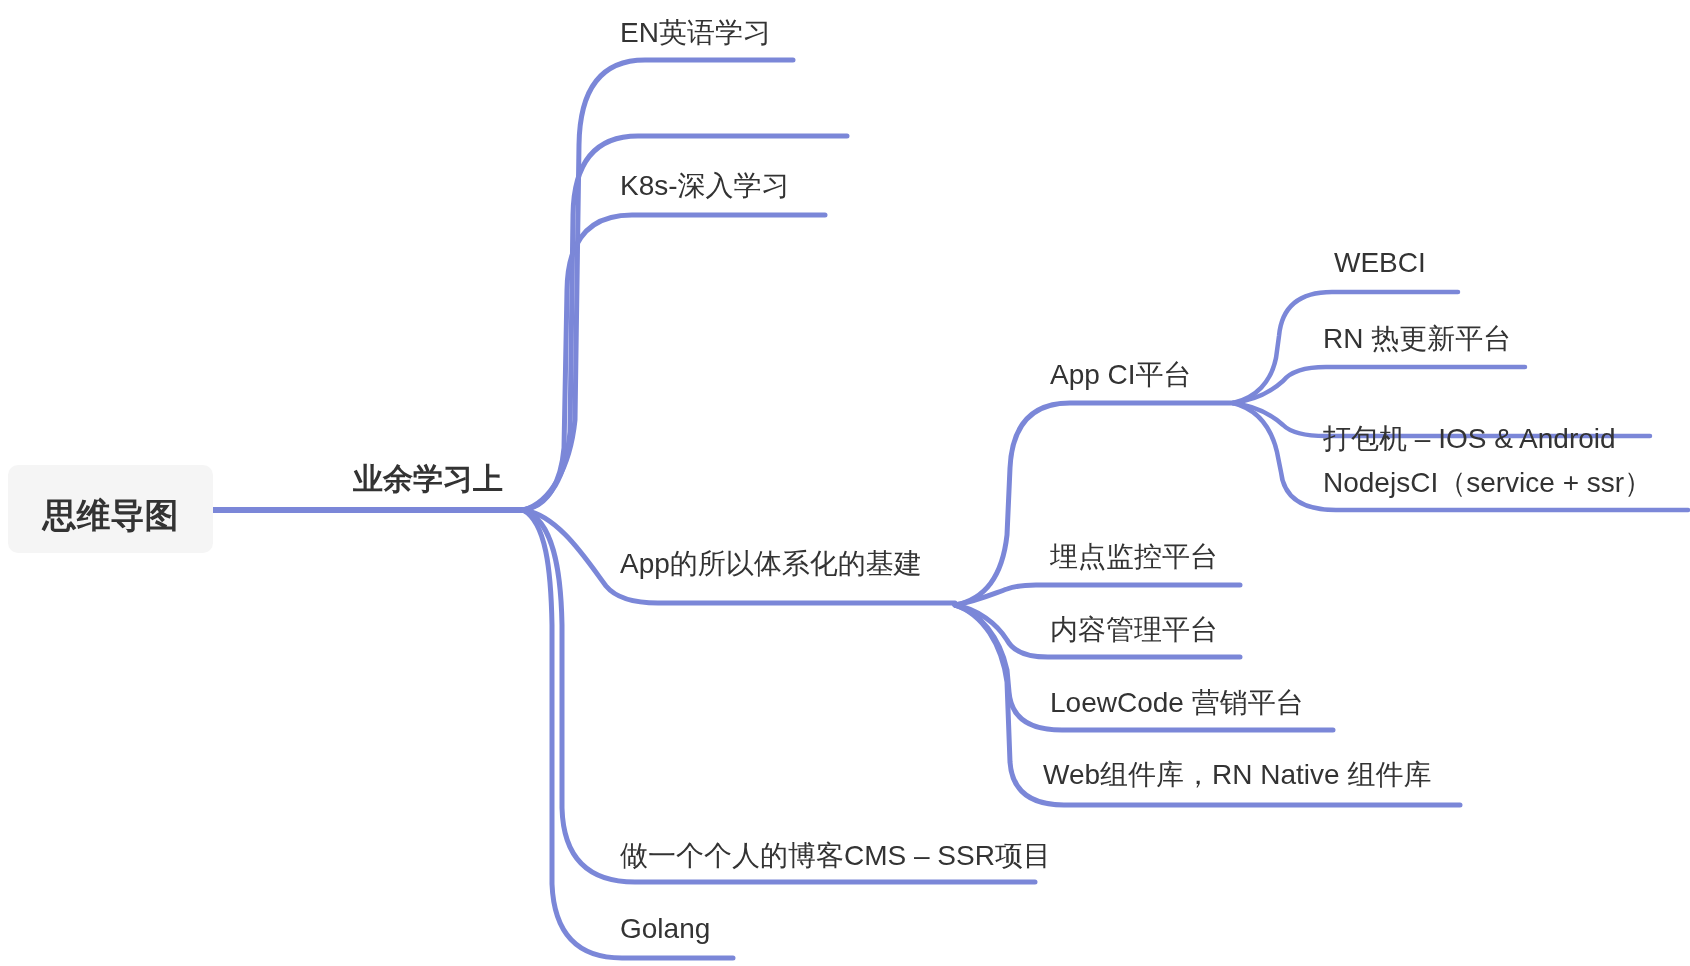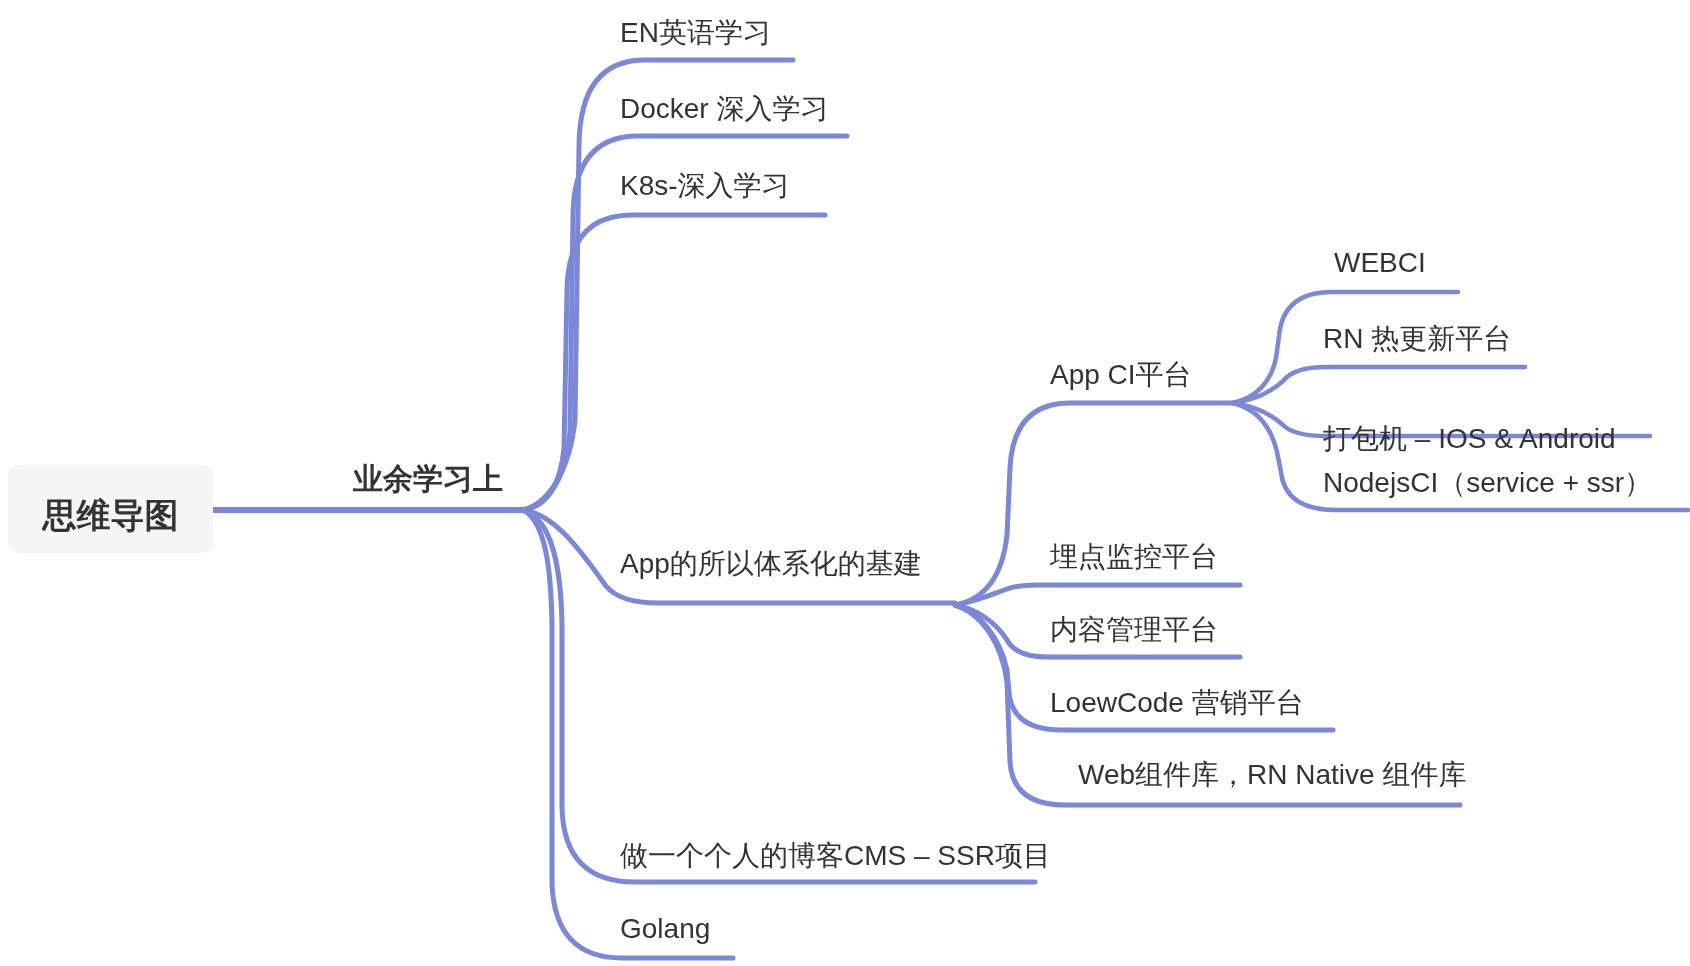--- a/index.html
+++ b/index.html
@@ -59,30 +59,29 @@
     <path class="branch w4" d="M1233,403 C1257,409 1271,427 1277,452 L1281,472 Q1285,510 1336,510 L1688,510"></path>
   </svg>
 
   <div class="root-node">
     <span class="root-text">思维导图</span>
   </div>
 
   <div class="node-label bold" style="left:353px;top:462px;">业余学习上</div>
 
   <div class="node-label" style="left:620px;top:16px;">EN英语学习</div>
-  <div class="node-label" style="left:620px;top:92px;">Docker 深入学习</div>
   <div class="node-label" style="left:620px;top:169px;">K8s-深入学习</div>
   <div class="node-label" style="left:620px;top:547px;">App的所以体系化的基建</div>
   <div class="node-label" style="left:620px;top:839px;">做一个个人的博客CMS – SSR项目</div>
   <div class="node-label" style="left:620px;top:912px;">Golang</div>
 
   <div class="node-label" style="left:1050px;top:358px;">App CI平台</div>
   <div class="node-label" style="left:1050px;top:540px;">埋点监控平台</div>
   <div class="node-label" style="left:1050px;top:613px;">内容管理平台</div>
   <div class="node-label" style="left:1050px;top:686px;">LoewCode 营销平台</div>
-  <div class="node-label" style="left:1043px;top:758px;margin-left:35px;">Web组件库，RN Native 组件库</div>
+  <div class="node-label" style="left:1043px;top:758px;">Web组件库，RN Native 组件库</div>
 
   <div class="node-label" style="left:1323px;top:246px;margin-left:11px;">WEBCI</div>
   <div class="node-label" style="left:1323px;top:322px;">RN 热更新平台</div>
   <div class="node-label" style="left:1323px;top:394px;margin-top:28px;">打包机 – IOS &amp; Android</div>
   <div class="node-label" style="left:1323px;top:466px;">NodejsCI（service + ssr）</div>
 
 </div>
 
 </body></html>

